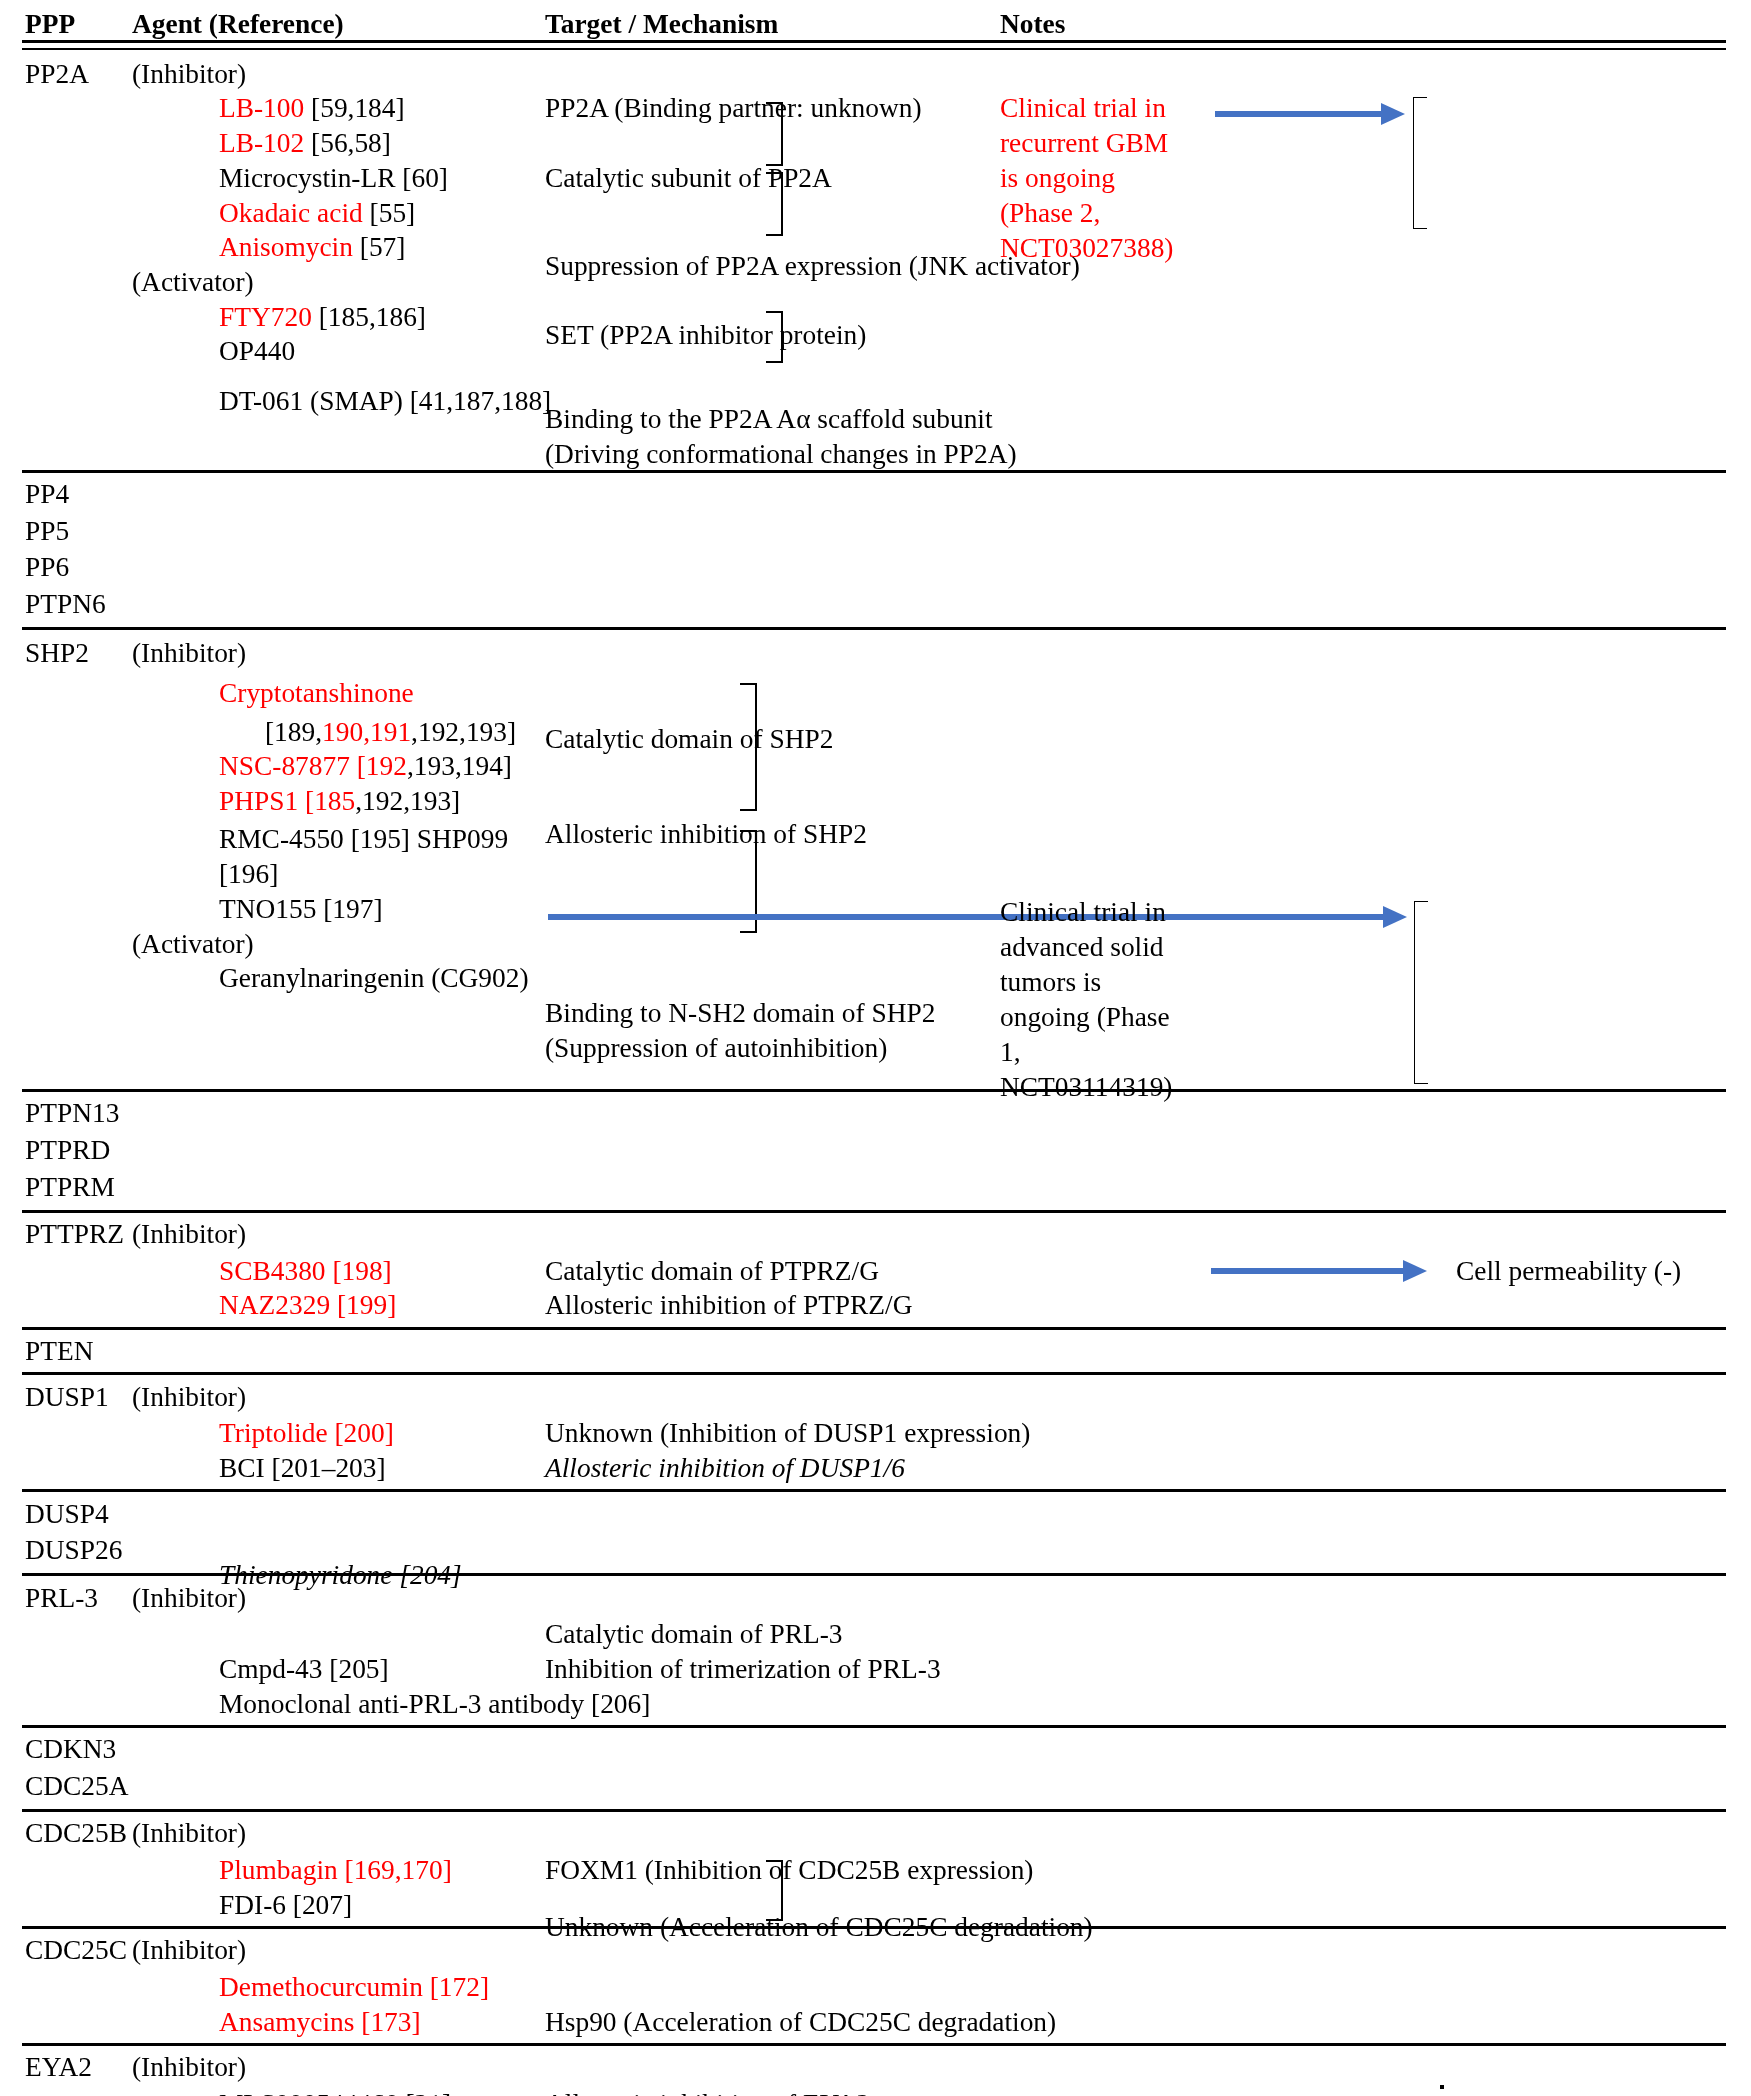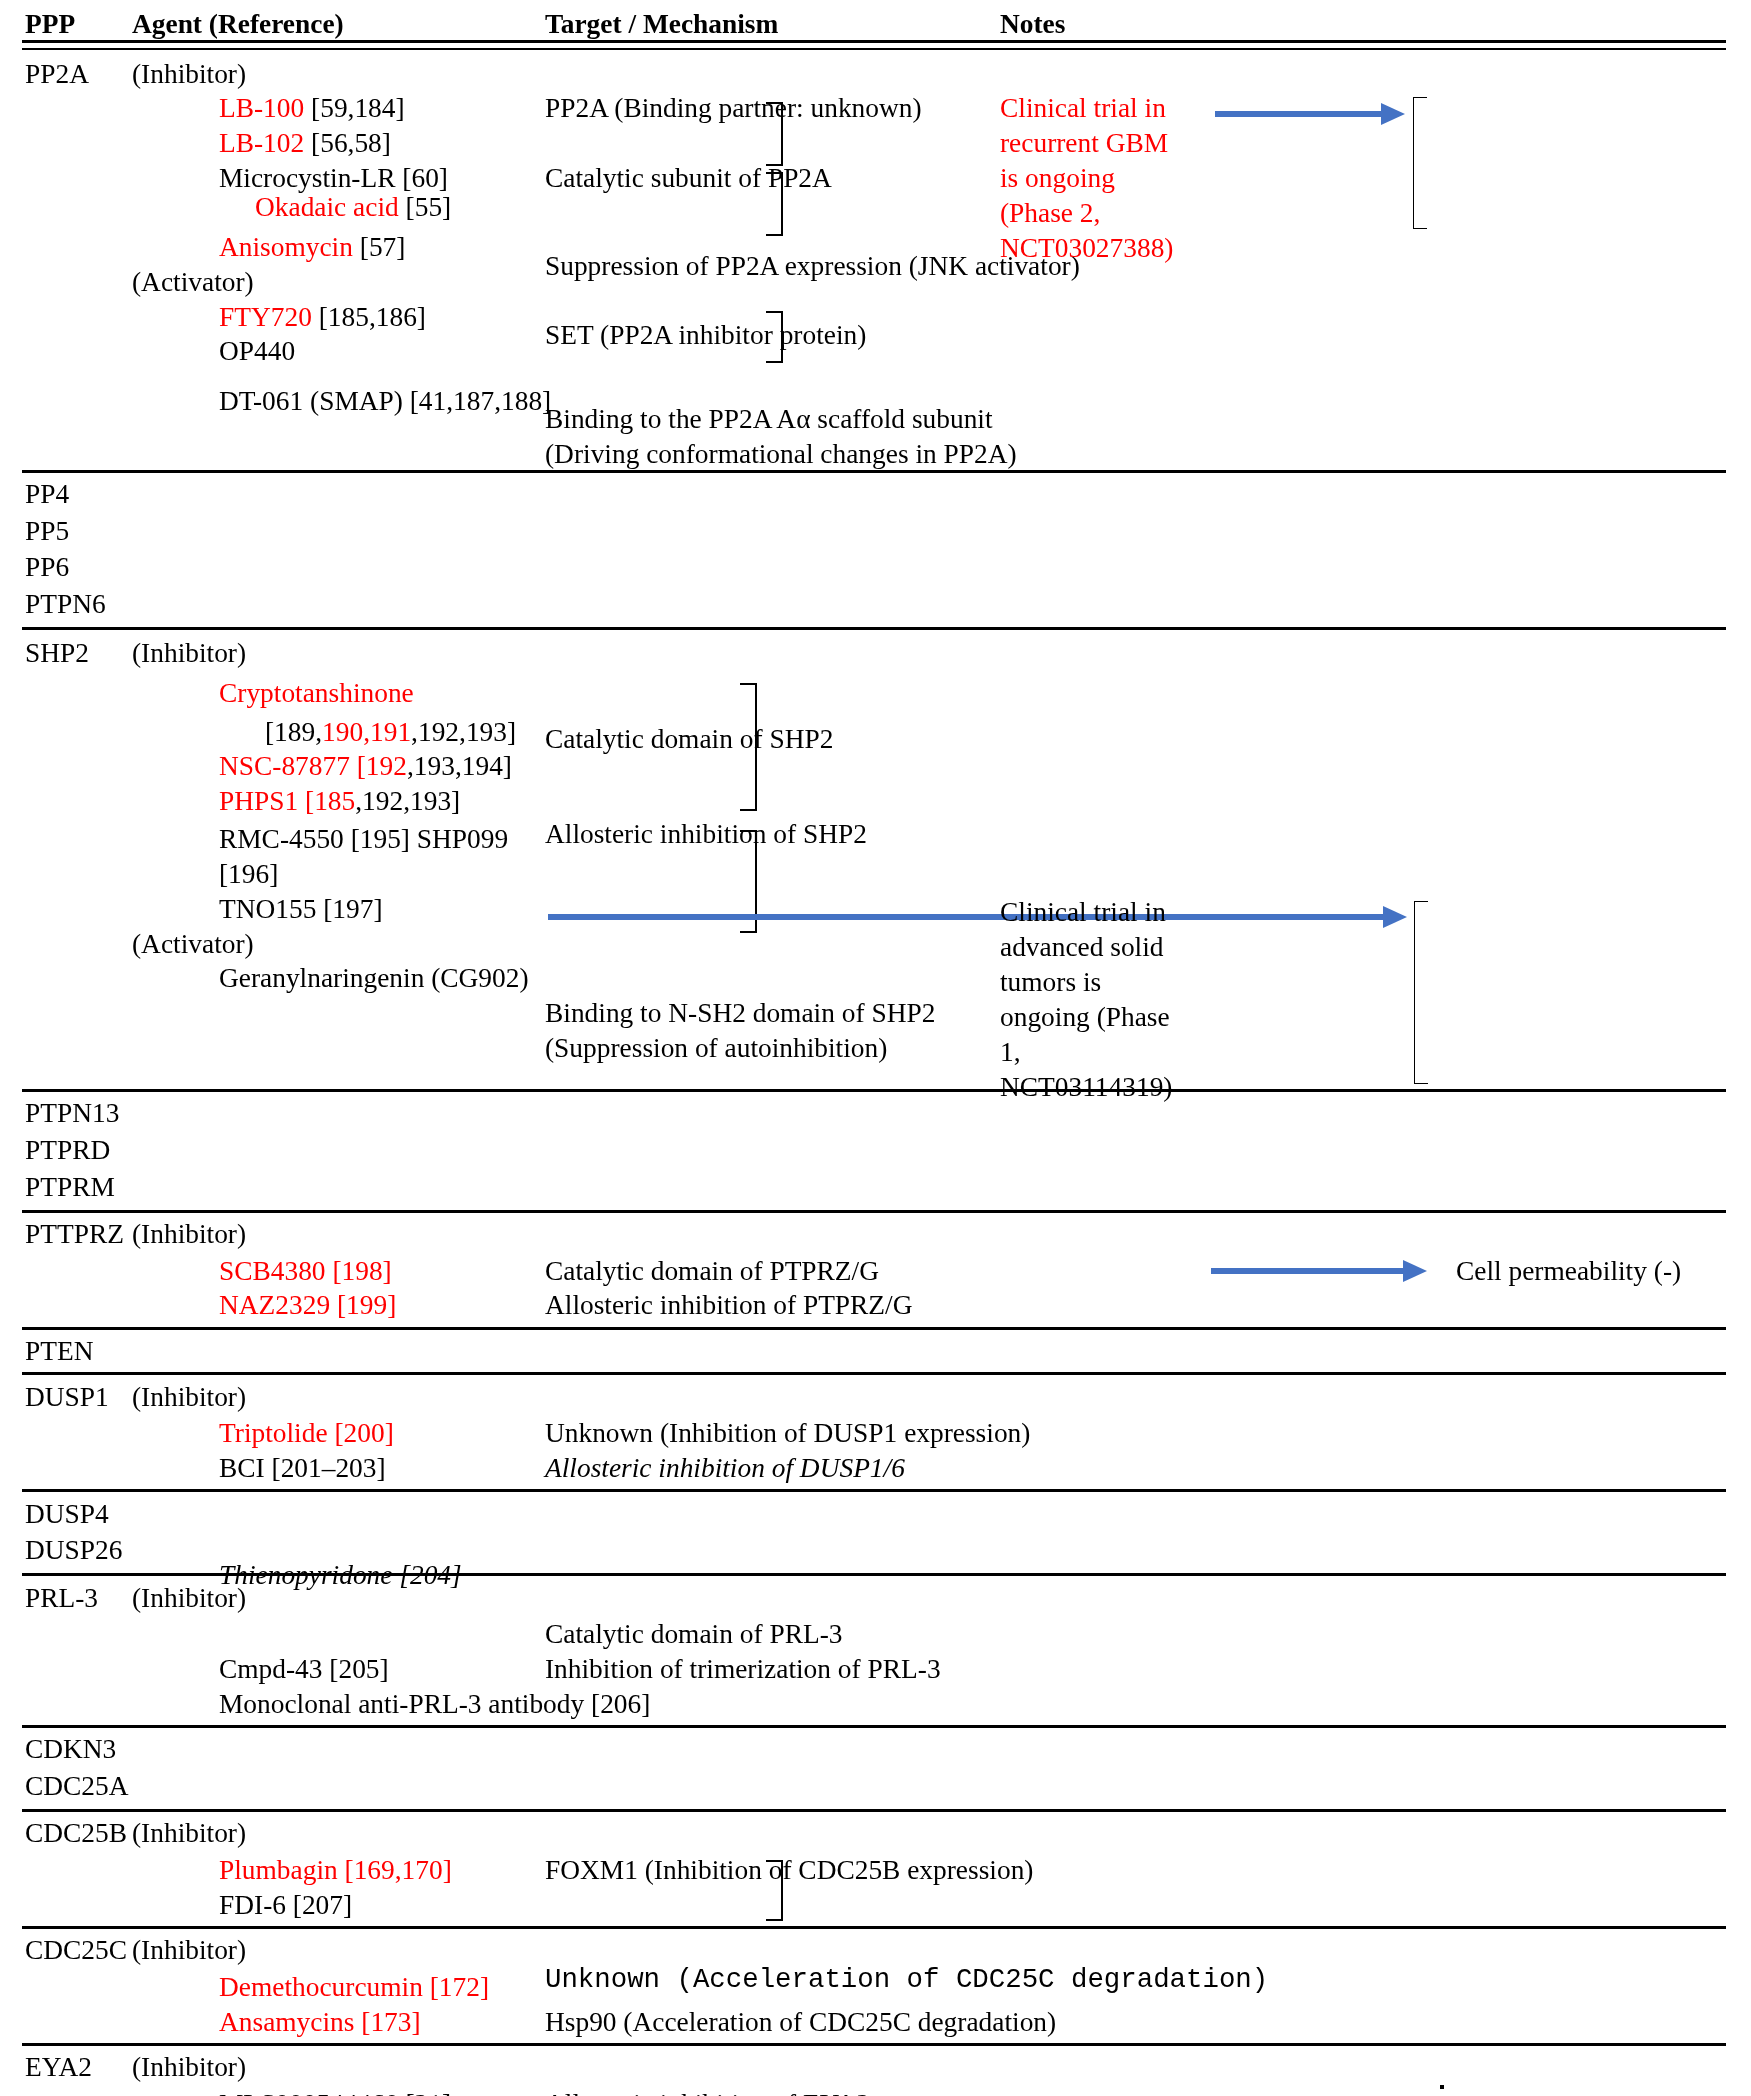--- a/index.html
+++ b/index.html
@@ -50,21 +50,21 @@
 
   <div class="rule" style="top:40px;"></div>
   <div class="rule thin" style="top:48px;"></div>
 
   <div class="cell txt c-ppp" style="top:57px;">PP2A</div>
   <div class="cell txt c-agent" style="top:57px;">(Inhibitor)</div>
 
   <div class="cell txt c-agent-ind2" style="top:91px;"><span class="red">LB-100</span><span class="blk"> [59,184]</span></div>
   <div class="cell txt c-agent-ind2" style="top:126px;"><span class="red">LB-102</span><span class="blk"> [56,58]</span></div>
   <div class="cell txt c-agent-ind2" style="top:161px;">Microcystin-LR [60]</div>
-  <div class="cell txt c-agent-ind2" style="top:190px;margin-left:36px;"><span class="red">Okadaic acid</span><span class="blk"> [55]</span></div>
+  <div class="cell txt c-agent-ind2" style="top:196px;"><span class="red">Okadaic acid</span><span class="blk"> [55]</span></div>
   <div class="cell txt c-agent-ind2" style="top:230px;"><span class="red">Anisomycin</span><span class="blk"> [57]</span></div>
 
   <div class="cell txt c-agent" style="top:265px;">(Activator)</div>
   <div class="cell txt c-agent-ind2" style="top:300px;"><span class="red">FTY720</span><span class="blk"> [185,186]</span></div>
   <div class="cell txt c-agent-ind2" style="top:334px;">OP440</div>
   <div class="cell txt c-agent-ind2" style="top:384px;">DT-061 (SMAP) [41,187,188]</div>
 
   <div class="brk-r" style="left:766px;top:102px;height:60px;"></div>
   <div class="brk-r" style="left:766px;top:172px;height:60px;"></div>
   <div class="brk-r" style="left:766px;top:311px;height:48px;"></div>
@@ -189,21 +189,21 @@
   <div class="brk-r" style="left:766px;top:1860px;height:57px;"></div>
   <div class="cell txt c-target" style="top:1853px;">FOXM1 (Inhibition of CDC25B expression)</div>
 
   <div class="rule" style="top:1926px;"></div>
 
   <div class="cell txt c-ppp" style="top:1933px;">CDC25C</div>
   <div class="cell txt c-agent" style="top:1933px;">(Inhibitor)</div>
   <div class="cell txt c-agent-ind2" style="top:1970px;"><span class="red">Demethocurcumin</span><span class="red"> [172]</span></div>
   <div class="cell txt c-agent-ind2" style="top:2005px;"><span class="red">Ansamycins</span><span class="red"> [173]</span></div>
 
-  <div class="cell txt c-target" style="top:1962px;font-family:Liberation Mono, monospace;">Unknown (Acceleration of CDC25C degradation)</div>
+  <div class="cell txt c-target" style="top:1910px;">Unknown (Acceleration of CDC25C degradation)</div>
   <div class="cell txt c-target" style="top:2005px;">Hsp90 (Acceleration of CDC25C degradation)</div>
 
   <div class="rule" style="top:2043px;"></div>
 
   <div class="cell txt c-ppp" style="top:2050px;">EYA2</div>
   <div class="cell txt c-agent" style="top:2050px;">(Inhibitor)</div>
   <div class="cell txt c-agent-ind2" style="top:2087px;">MLS000544460 [21]</div>
   <div class="cell txt c-target" style="top:2087px;">Allosteric inhibition of EYA2</div>
 
   <div class="dot" style="left:1440px;top:2085px;"></div>

